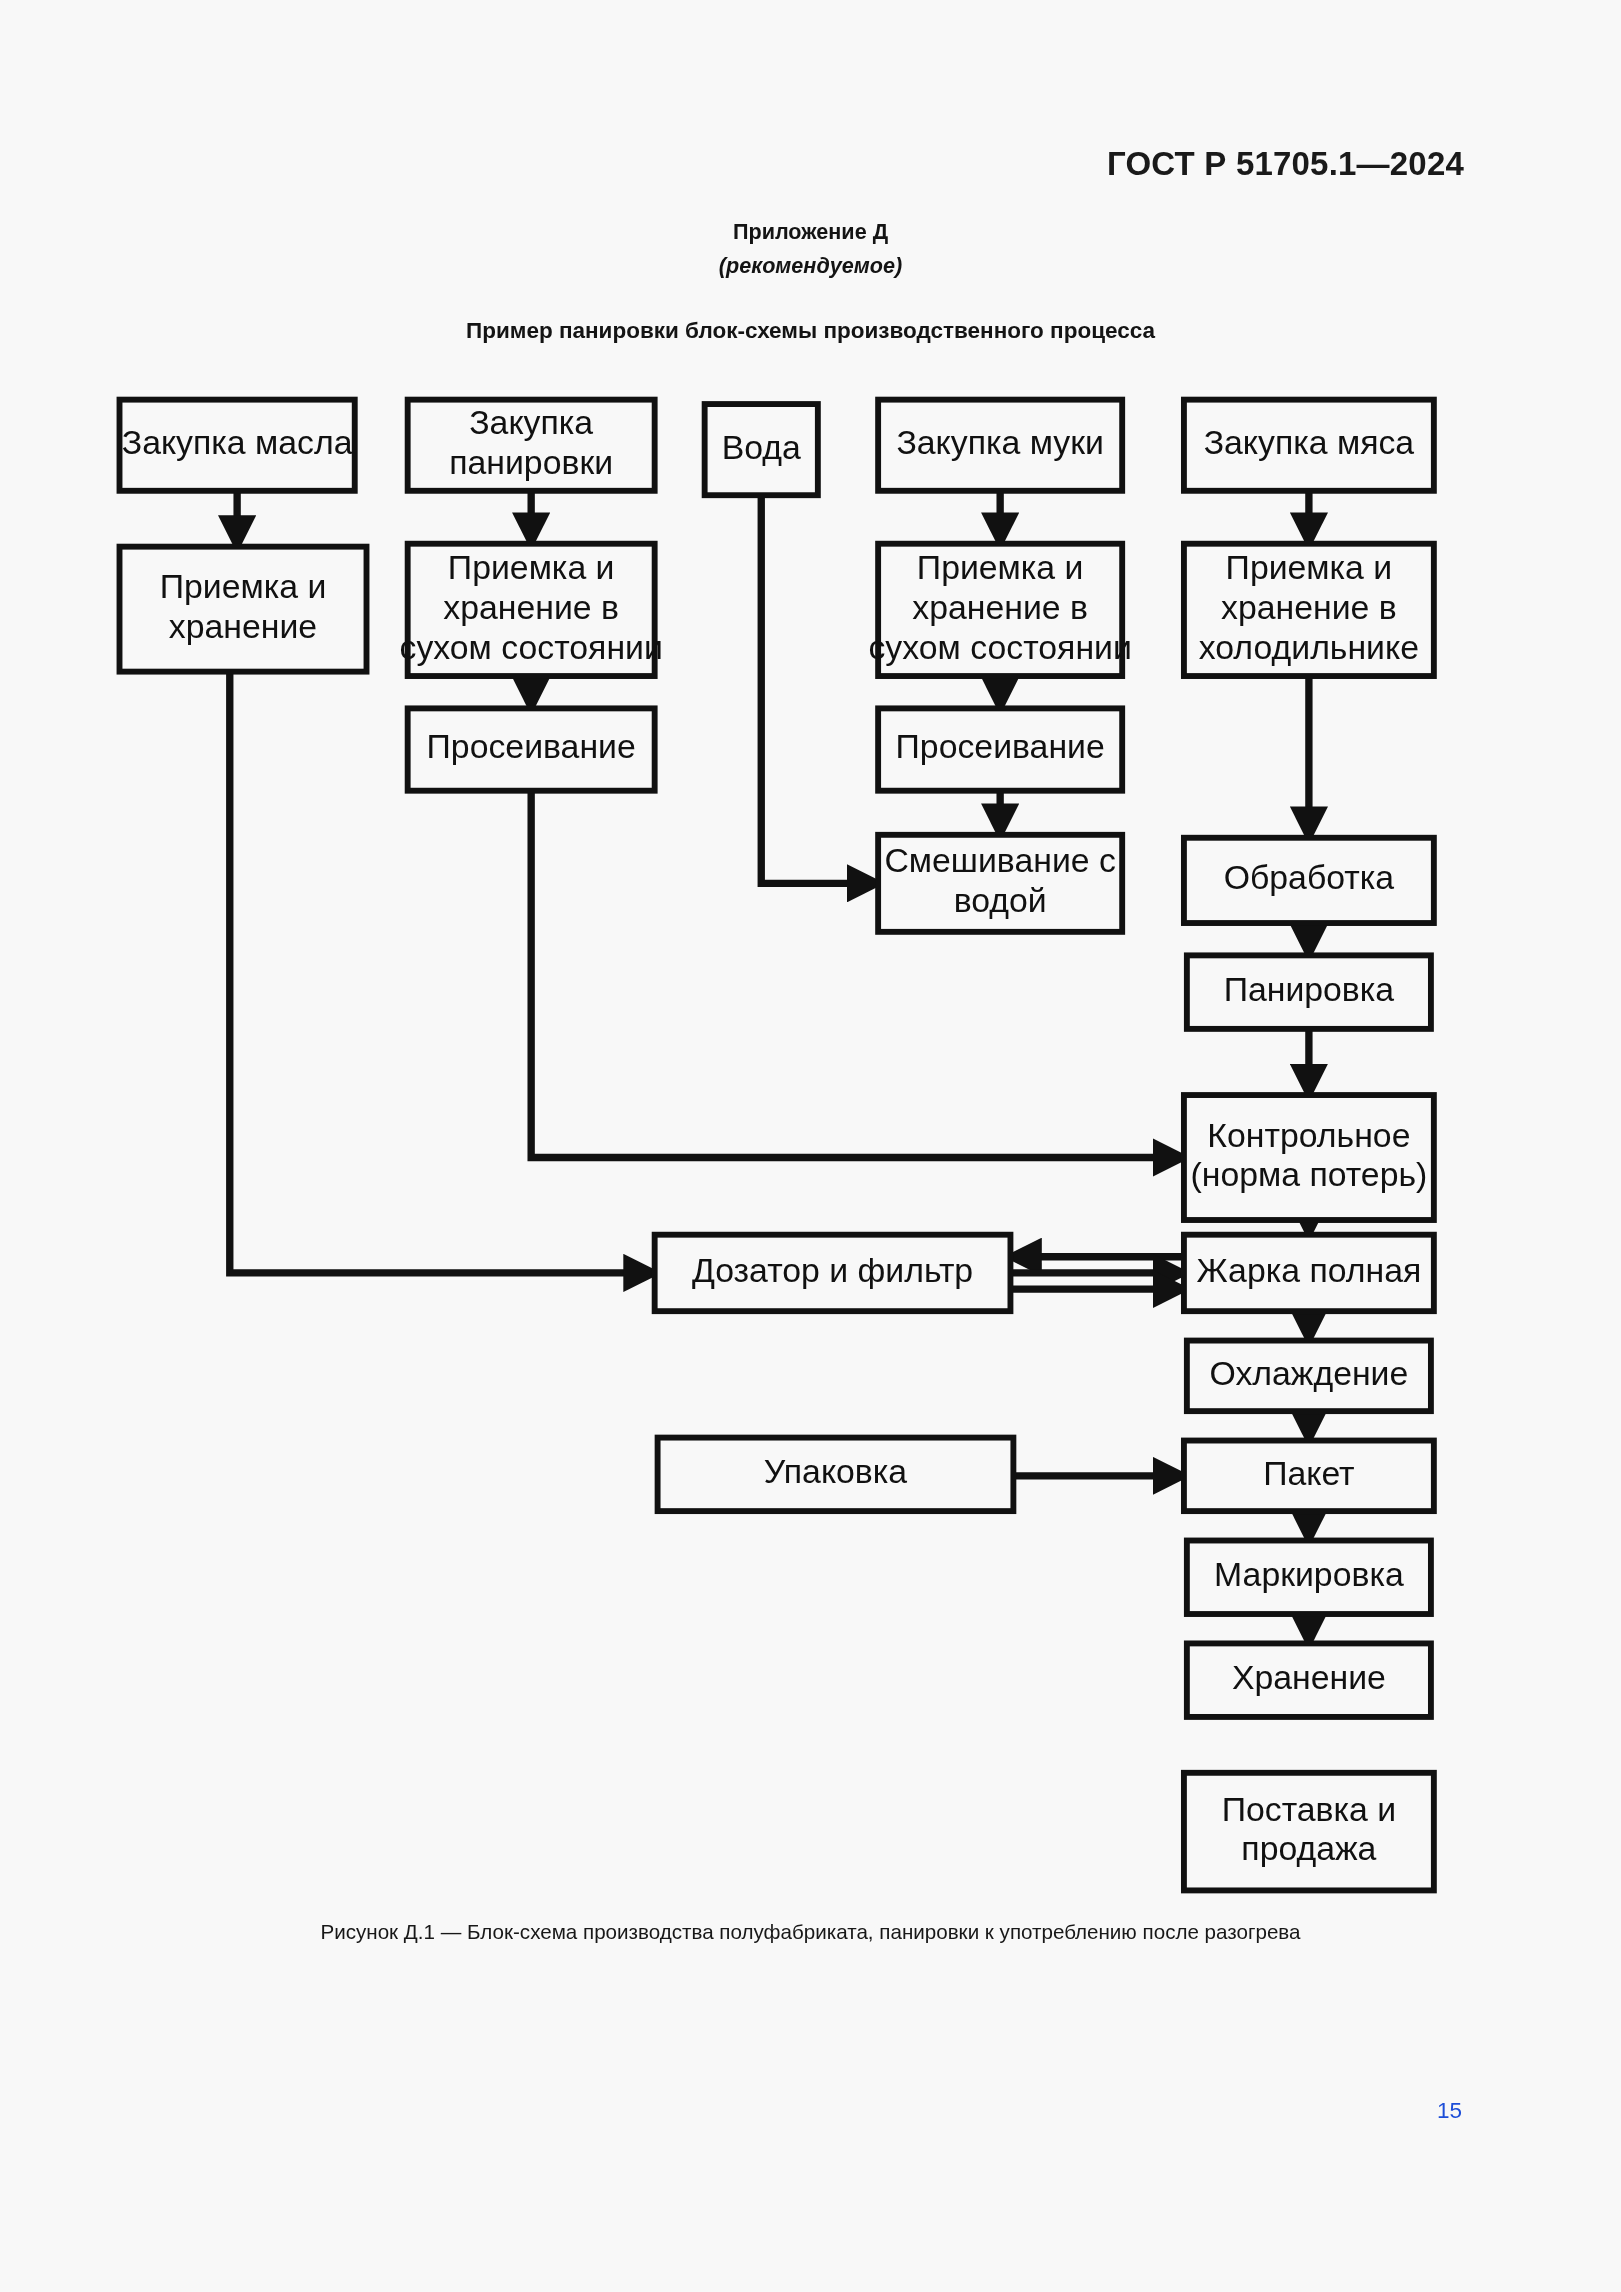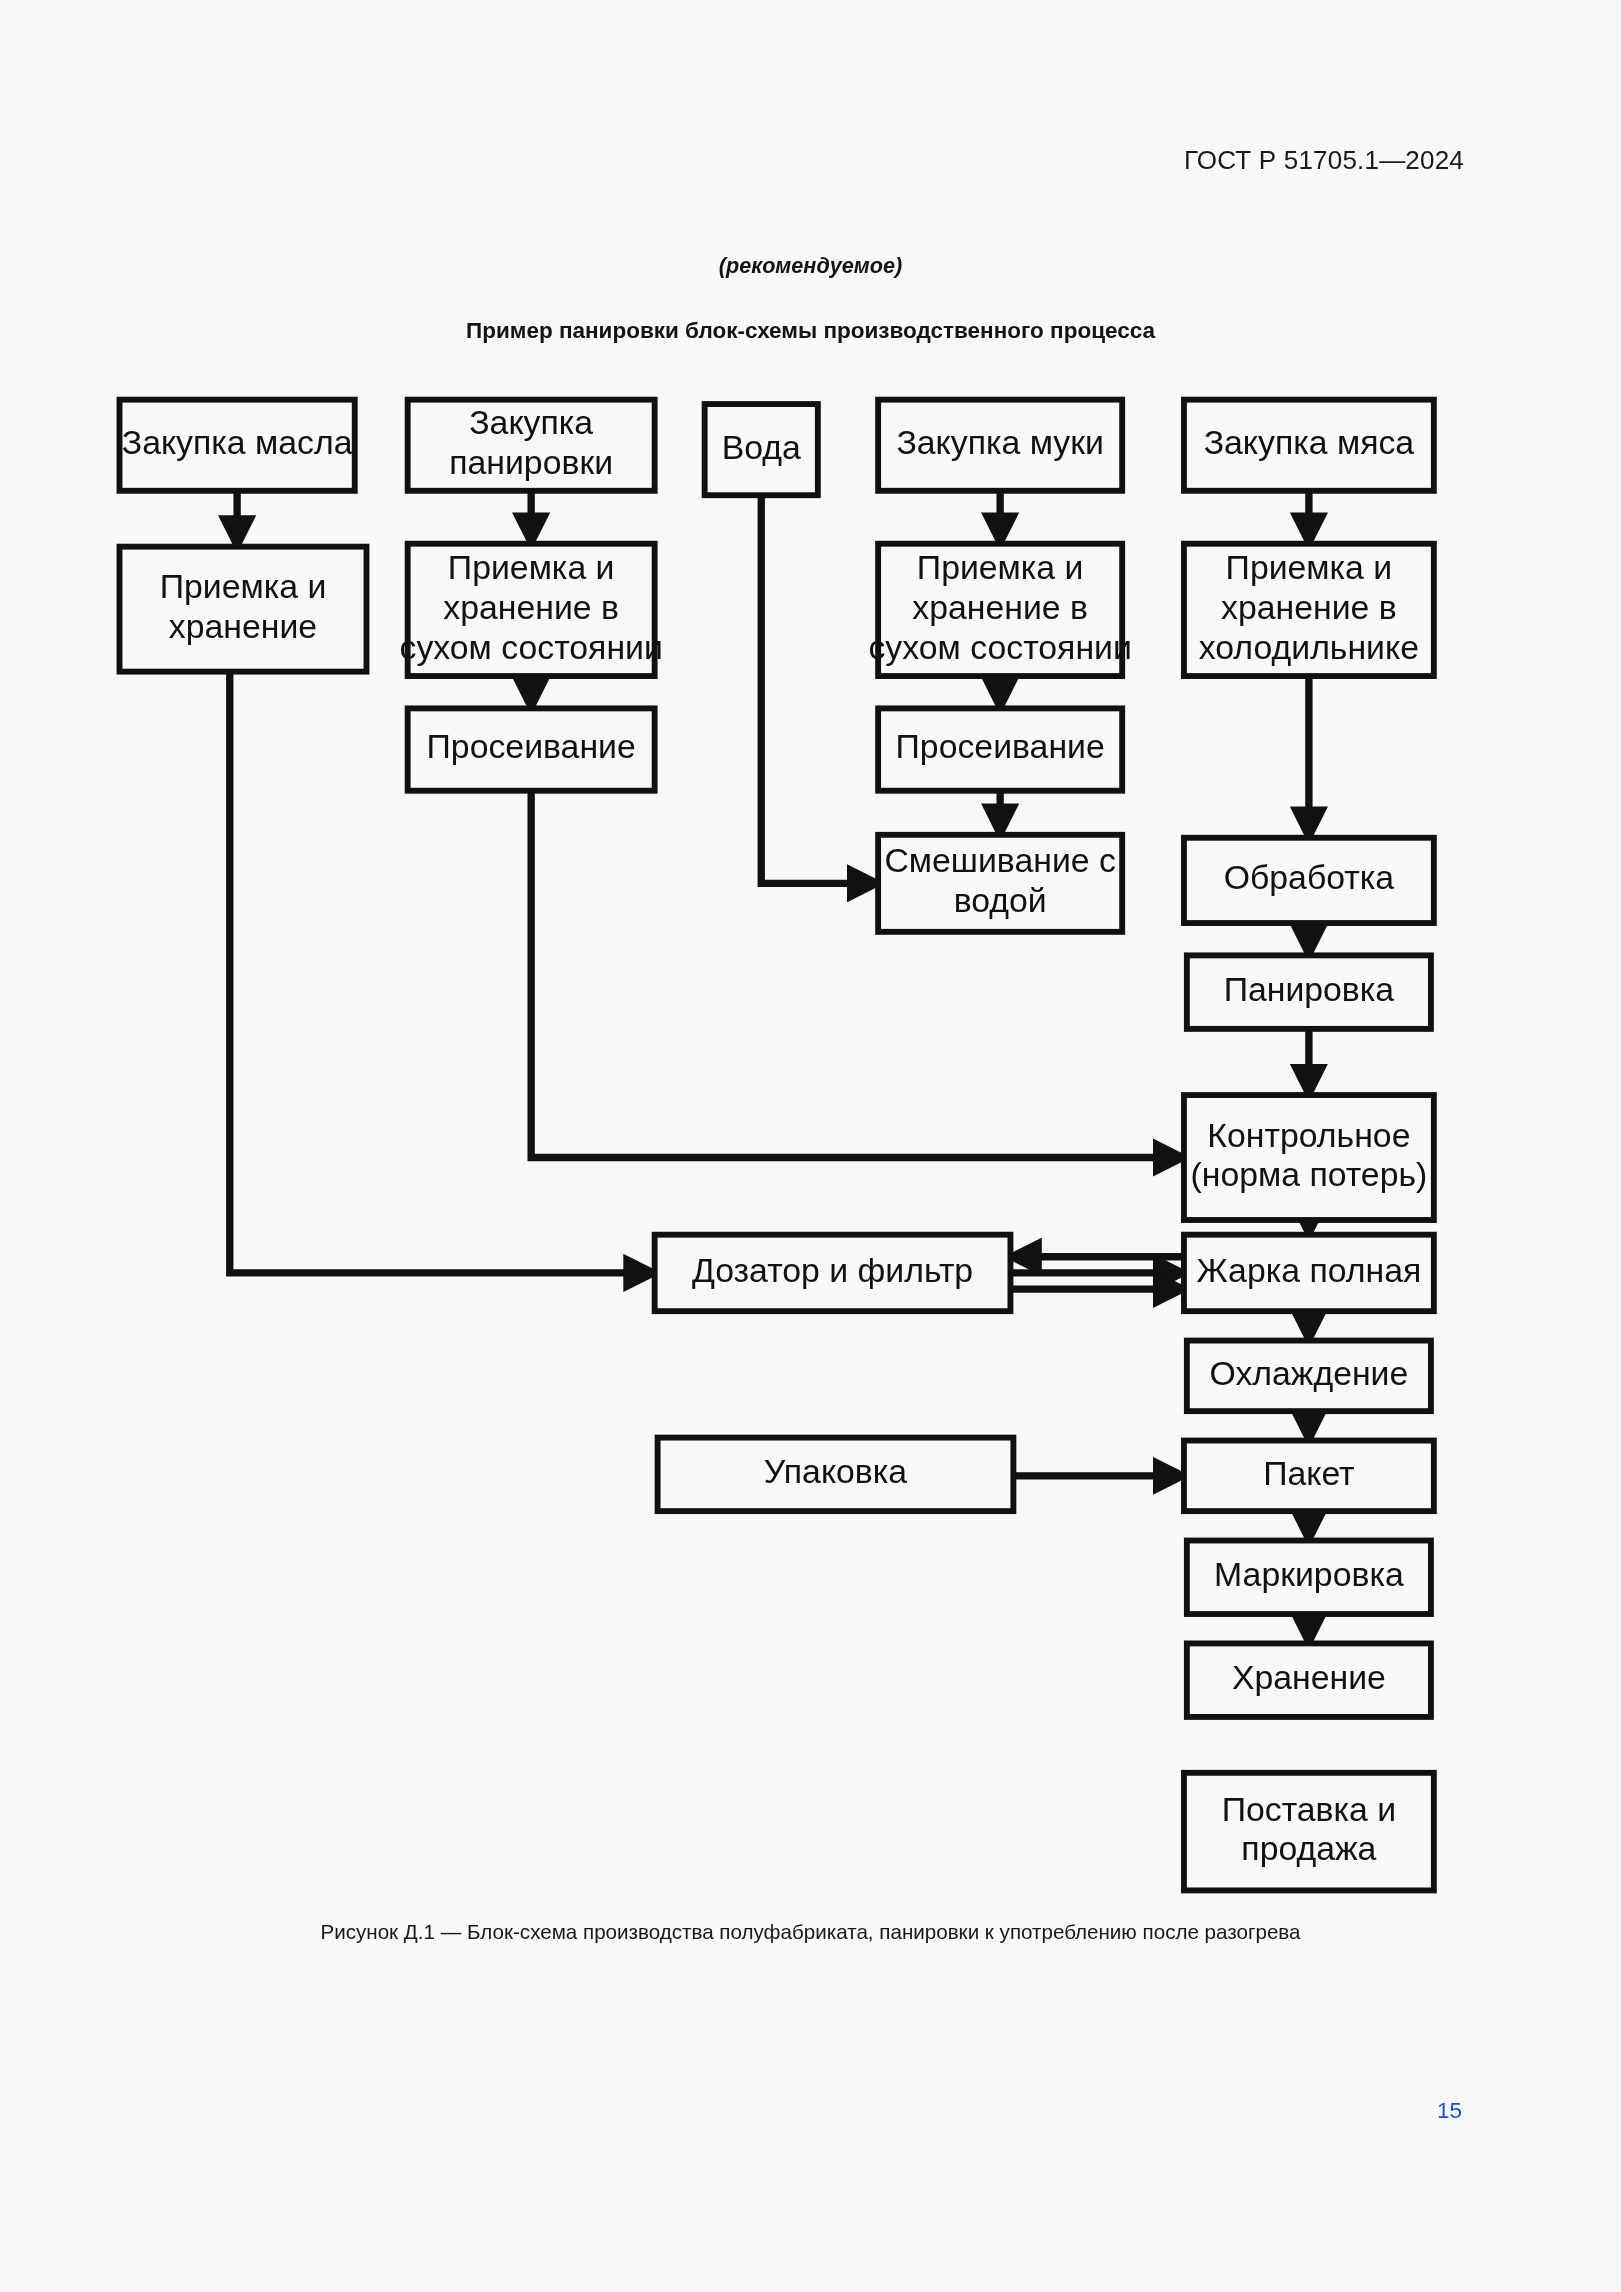--- a/index.html
+++ b/index.html
@@ -17,22 +17,22 @@
   }
   .page {
     position: absolute;
     inset: 0;
     background: #f8f8f8;
   }
   .doc-header {
     position: absolute;
     top: 145px;
     right: 157px;
-    font-size: 26px;
-    font-weight: normal;
+    font-size: 33px;
+    font-weight: bold;
     color: #1a1a1a;
     letter-spacing: 0.2px;
   }
   .appendix-title {
     position: absolute;
     top: 219px;
     left: 0;
     width: 1621px;
     text-align: center;
     font-size: 21.6px;
@@ -109,20 +109,21 @@
     color: #1d4ed8;
   }
 </style>
 </head>
 <body>
 
 <div class="page">
 
   <div class="doc-header">ГОСТ Р 51705.1—2024</div>
 
+  <div class="appendix-title">Приложение Д</div>
 
   <div class="appendix-sub">(рекомендуемое)</div>
 
   <div class="section-title">Пример панировки блок-схемы производственного процесса</div>
 
   <div class="figure-wrap">
     <svg class="flow" viewBox="0 0 1100 1040" preserveAspectRatio="xMidYMin meet">
       <defs>
         <marker id="arrow" viewBox="0 0 10 10" refX="8.2" refY="5" markerWidth="5.2" markerHeight="5.2" orient="auto-start-reverse">
           <path d="M 0 0 L 10 5 L 0 10 z" fill="#111111"></path>

